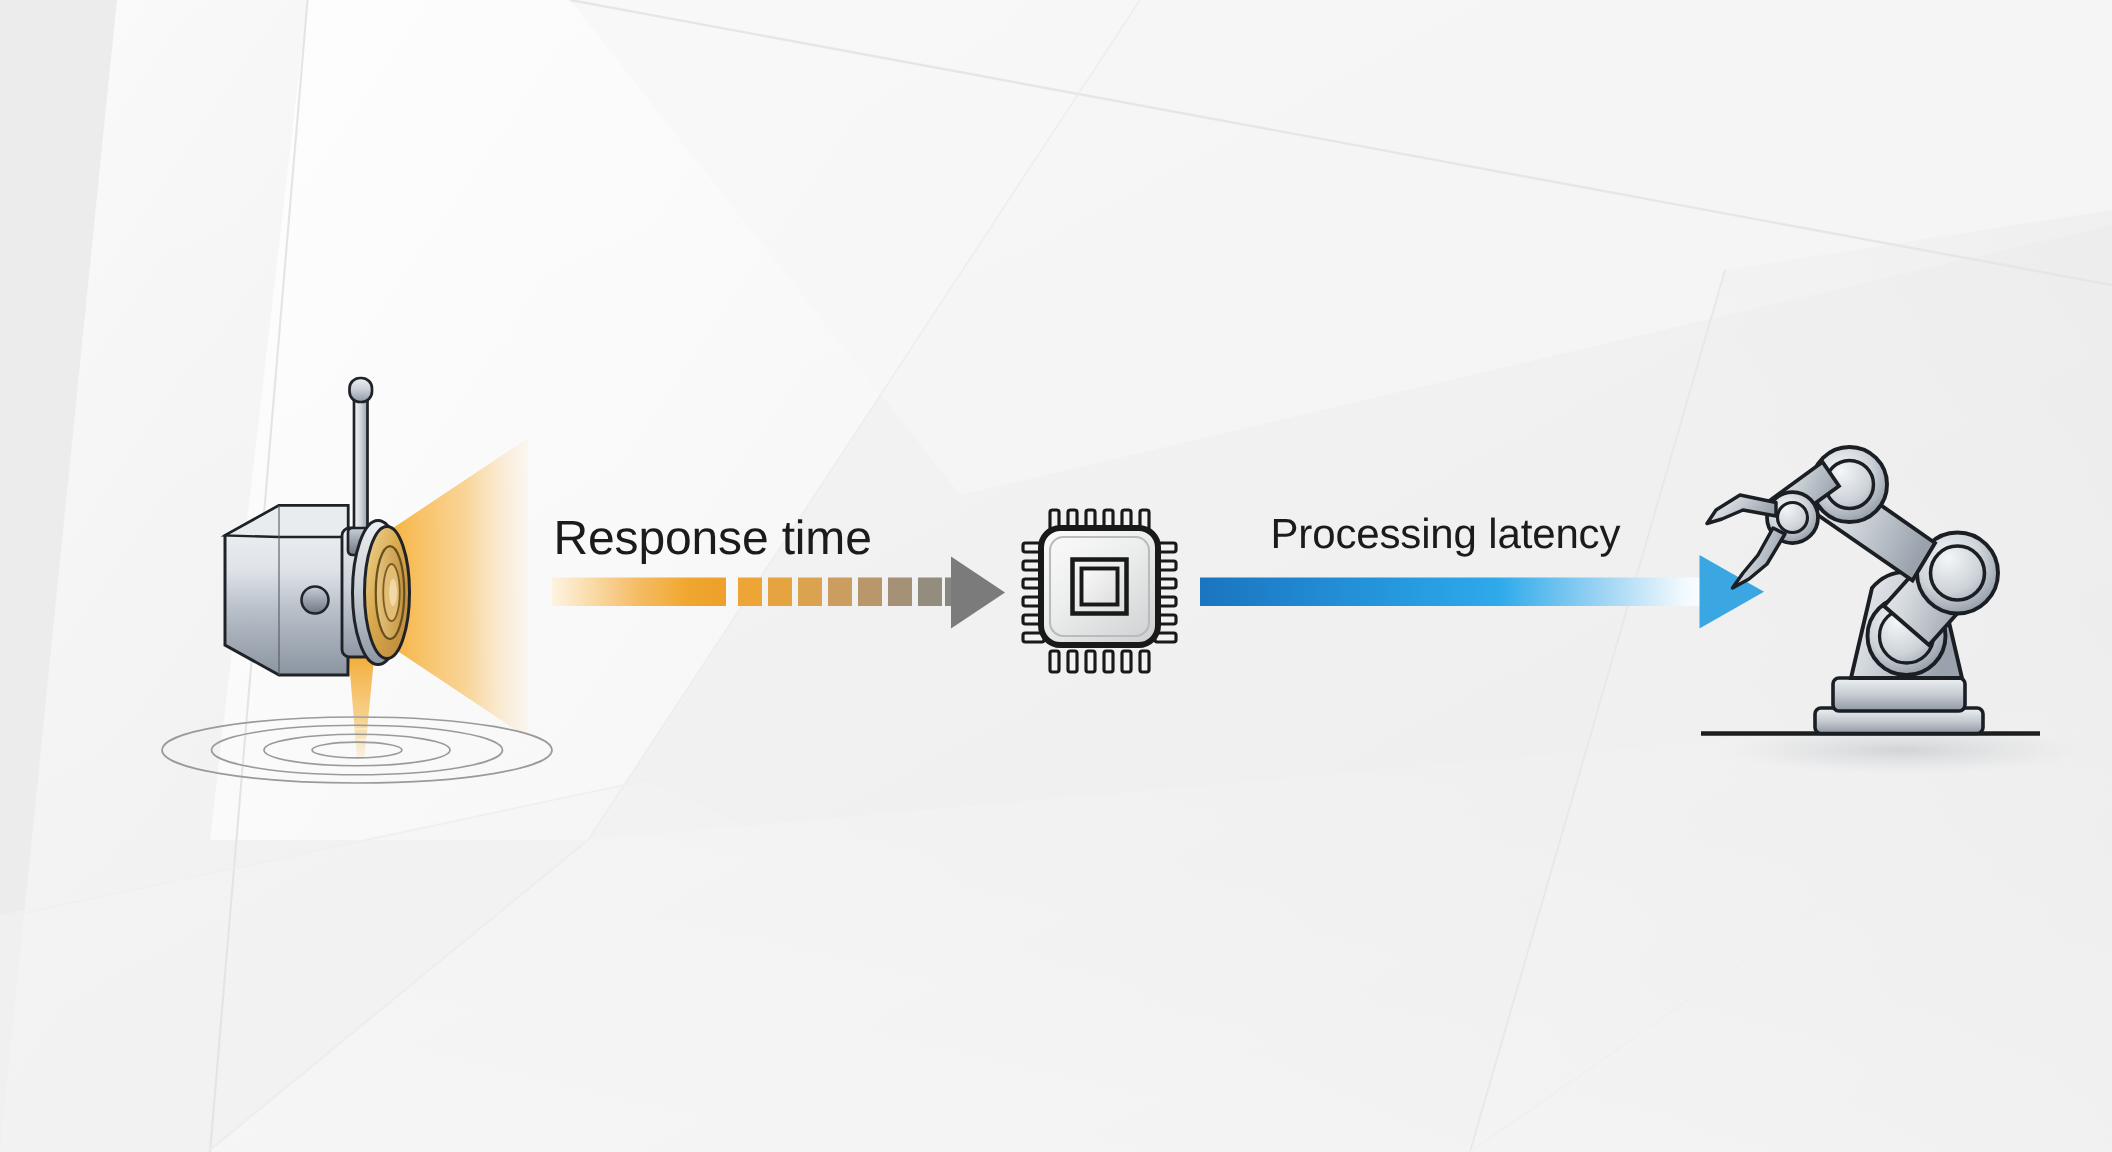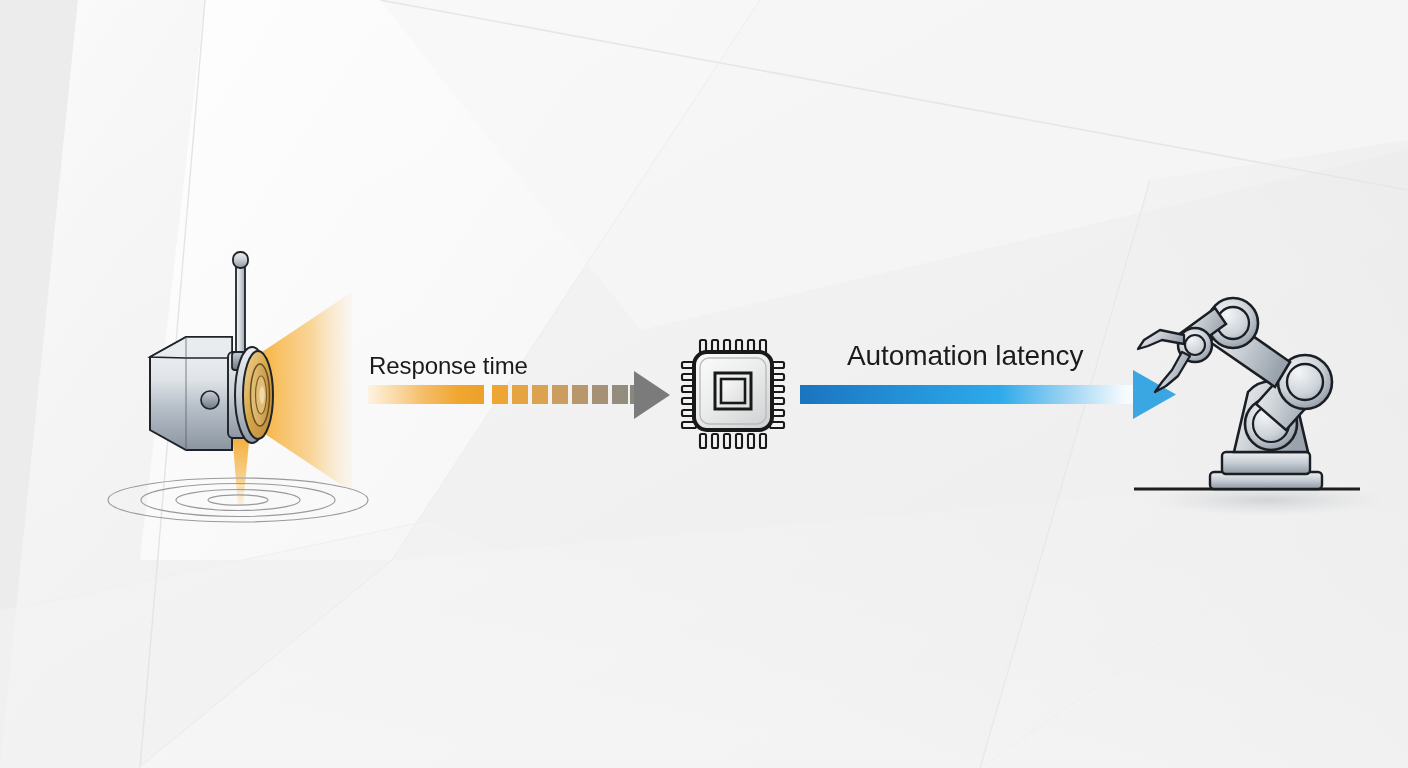--- a/index.html
+++ b/index.html
@@ -28,22 +28,22 @@
   .label {
     position: absolute;
     color: #1b1b1b;
     font-family: "Liberation Sans", sans-serif;
     font-weight: 400;
     white-space: nowrap;
     letter-spacing: -0.1px;
   }
   #label-response-time {
     left: 369px;
-    top: 352px;
-    font-size: 24px;
+    top: 340px;
+    font-size: 32px;
   }
   #label-processing-delay {
     left: 383px;
     top: 435px;
     font-size: 28px;
   }
   #label-automation-latency {
     left: 847px;
     top: 340px;
     font-size: 28px;
@@ -343,15 +343,15 @@
       <circle cx="1195" cy="345" r="10" fill="none" stroke="#1b1f24" stroke-width="2.1"></circle>
 
       <path d="M1184,335 L1160,330 L1144,340 L1138,349 L1148,346 L1162,340 L1184,344 Z" fill="url(#armGrad)" stroke="#1b1f24" stroke-width="2.3" stroke-linejoin="round"></path>
       <path d="M1190,356 L1178,376 L1166,386 L1155,392 L1162,382 L1172,370 L1182,352 Z" fill="url(#armGrad)" stroke="#1b1f24" stroke-width="2.3" stroke-linejoin="round"></path>
     </g>
   </svg>
 
   <div class="label" id="label-response-time">Response time</div>
 
 
-  <div class="label" id="label-automation-latency">Automation latency</div>
+  <div class="label" id="label-automation-latency">Processing latency</div>
 
 </div>
 
 </body></html>

